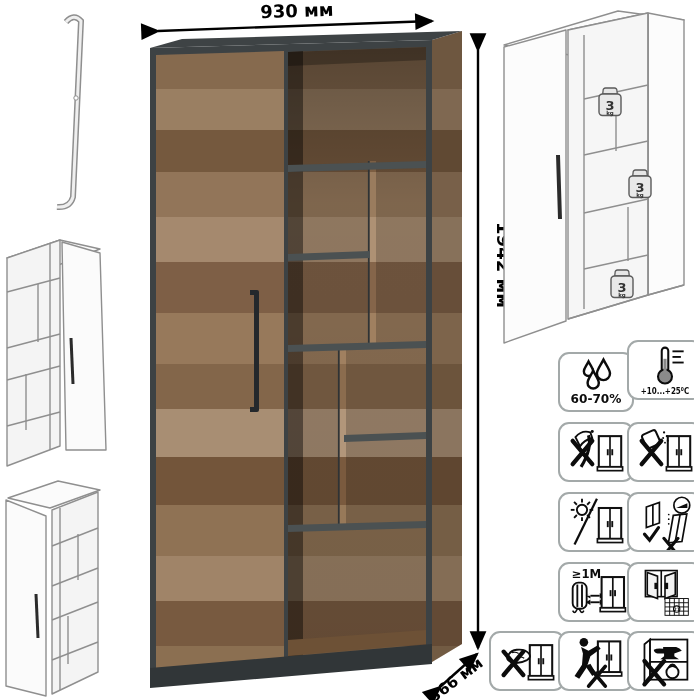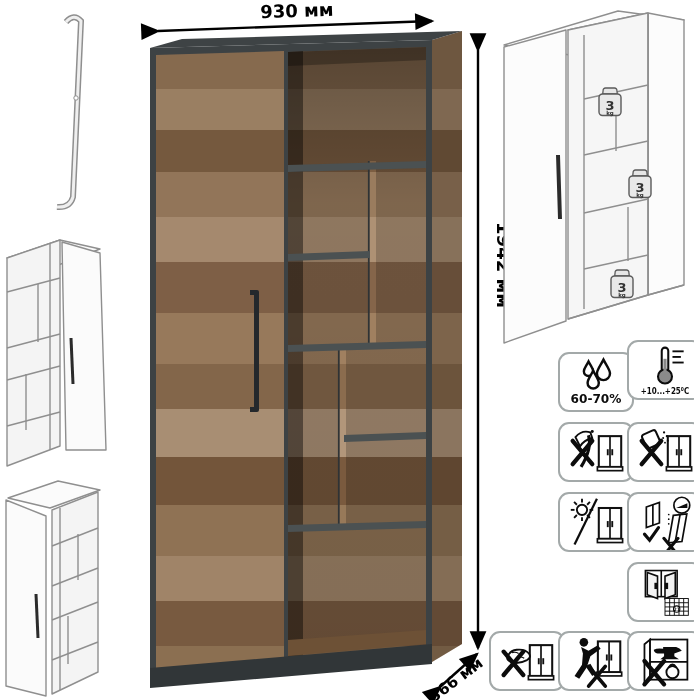--- a/index.html
+++ b/index.html
@@ -297,20 +297,42 @@
       <circle cx="48" cy="12" r="8.5" fill="#fff" stroke="#0c0c0c" stroke-width="1.8"></circle>
       <path d="M42 15 l12 -5 l0 5 z" fill="#0c0c0c"></path>
       <g fill="#0c0c0c">
           <circle cx="34" cy="22" r="0.9"></circle>
           <circle cx="34" cy="27" r="0.9"></circle>
           <circle cx="34" cy="32" r="0.9"></circle>
         </g>
     </svg>
   </div>
 
+  <div class="icon" style="left:558px;top:562px">
+    <svg viewBox="0 0 60 60">
+      <text x="4" y="15" font-size="12.5" font-weight="bold" fill="#0c0c0c">≥1М</text>
+      <g stroke="#0c0c0c" stroke-width="2" fill="#fff">
+        <rect x="5" y="20" width="15" height="28" rx="6"></rect>
+        <line x1="10" y1="22" x2="10" y2="46"></line>
+        <line x1="15" y1="22" x2="15" y2="46"></line>
+      </g>
+      <path d="M5 50 q2 4 4 0 q2 -4 4 0 q2 4 4 0" fill="none" stroke="#0c0c0c" stroke-width="1.6"></path>
+      <g stroke="#0c0c0c" stroke-width="2">
+        <line x1="24" y1="34" x2="34" y2="34"></line>
+          <line x1="24" y1="41" x2="34" y2="41"></line>
+      </g>
+      <g fill="#0c0c0c">
+        <path d="M24 34 l-4.5 0 0 0 4.5 -3 z M24 31 l-5 3 5 3 z"></path>
+        <path d="M34 31 l5 3 -5 3 z"></path>
+          <path d="M24 38 l-5 3 5 3 z"></path>
+          <path d="M34 38 l5 3 -5 3 z"></path>
+      </g>
+      <use href="#sym-wardrobe" x="36" y="14"></use>
+    </svg>
+  </div>
 
   <div class="icon" style="left:627px;top:562px">
     <svg viewBox="0 0 60 60">
       <g stroke="#0c0c0c" stroke-width="1.7" fill="#fff">
         <rect x="9" y="7" width="34" height="28"></rect>
         <line x1="26" y1="7" x2="26" y2="35"></line>
         <polygon points="11,9 22,13 22,37 11,33" fill="#f2f2f2"></polygon>
         <polygon points="41,9 30,13 30,37 41,33" fill="#f2f2f2"></polygon>
         <rect x="19.5" y="21" width="2" height="5" fill="#0c0c0c"></rect>
         <rect x="30.5" y="21" width="2" height="5" fill="#0c0c0c"></rect>

